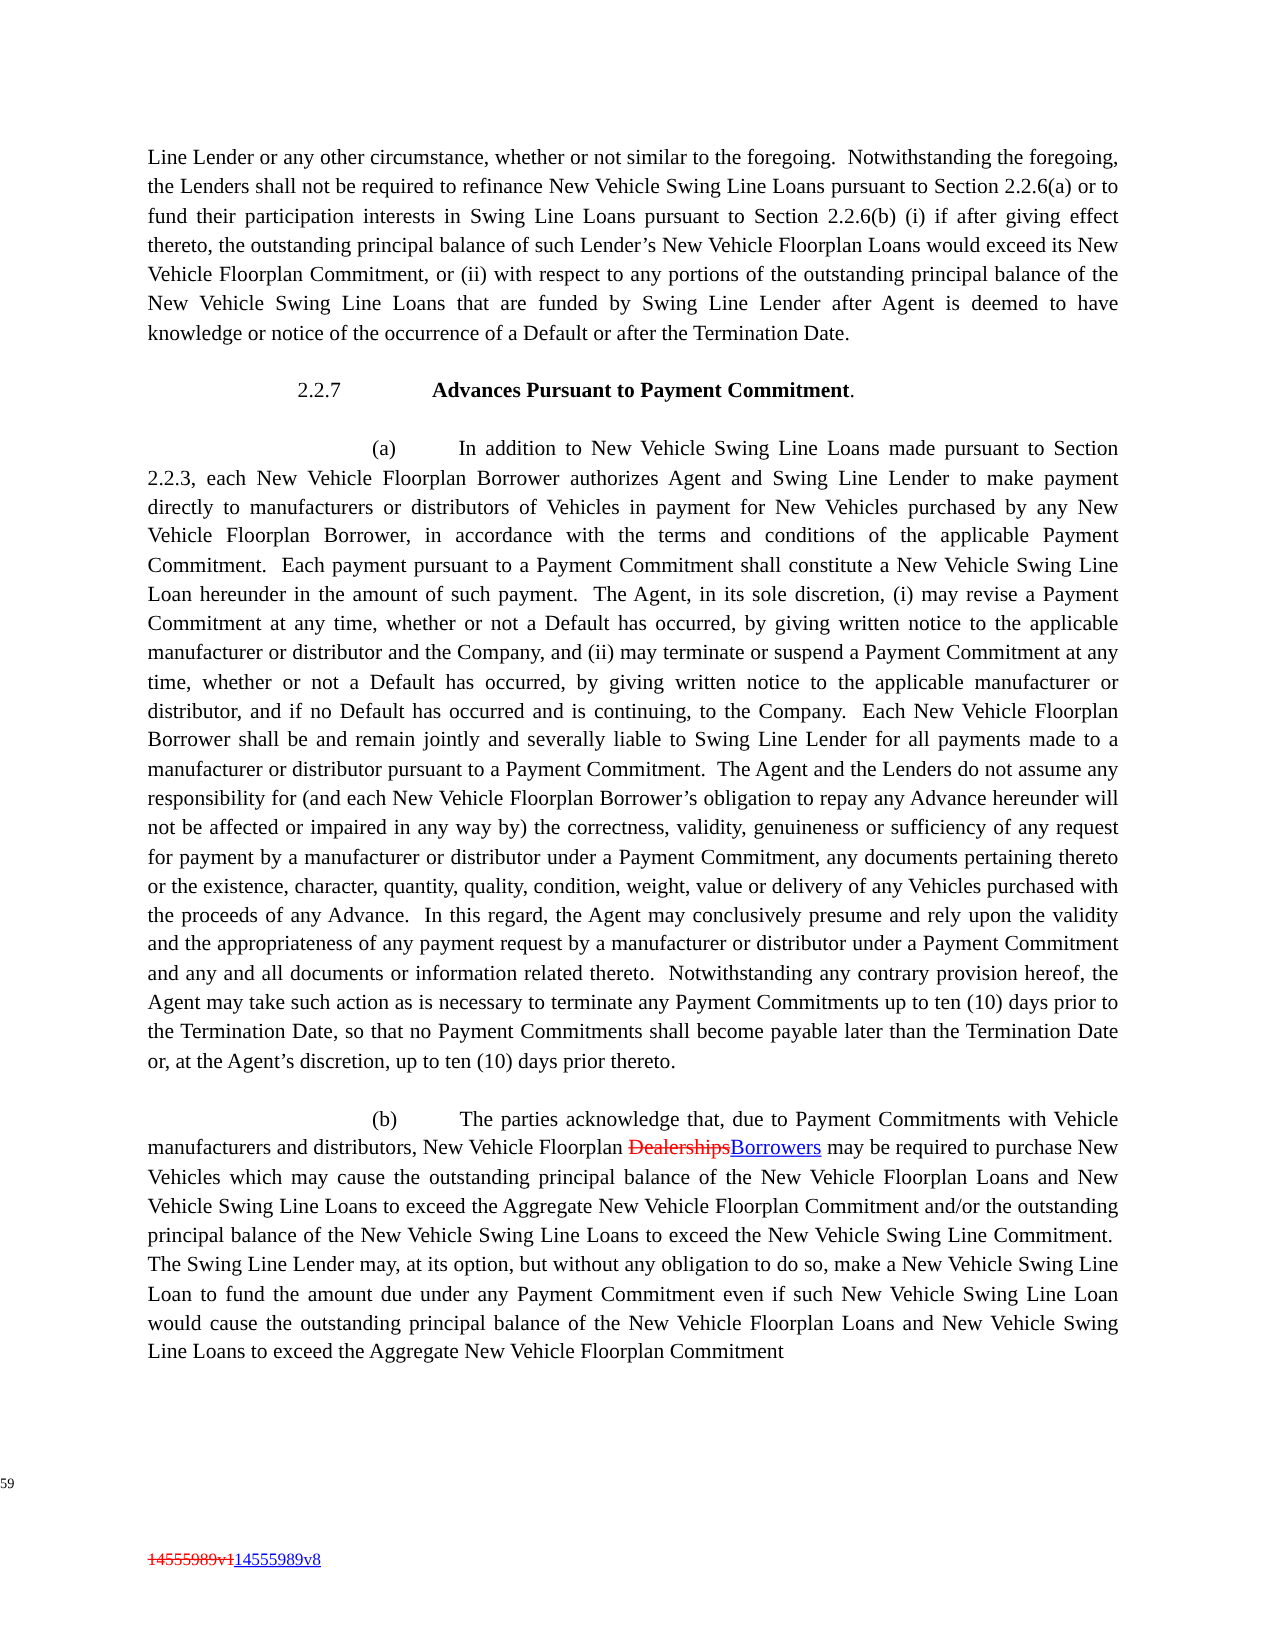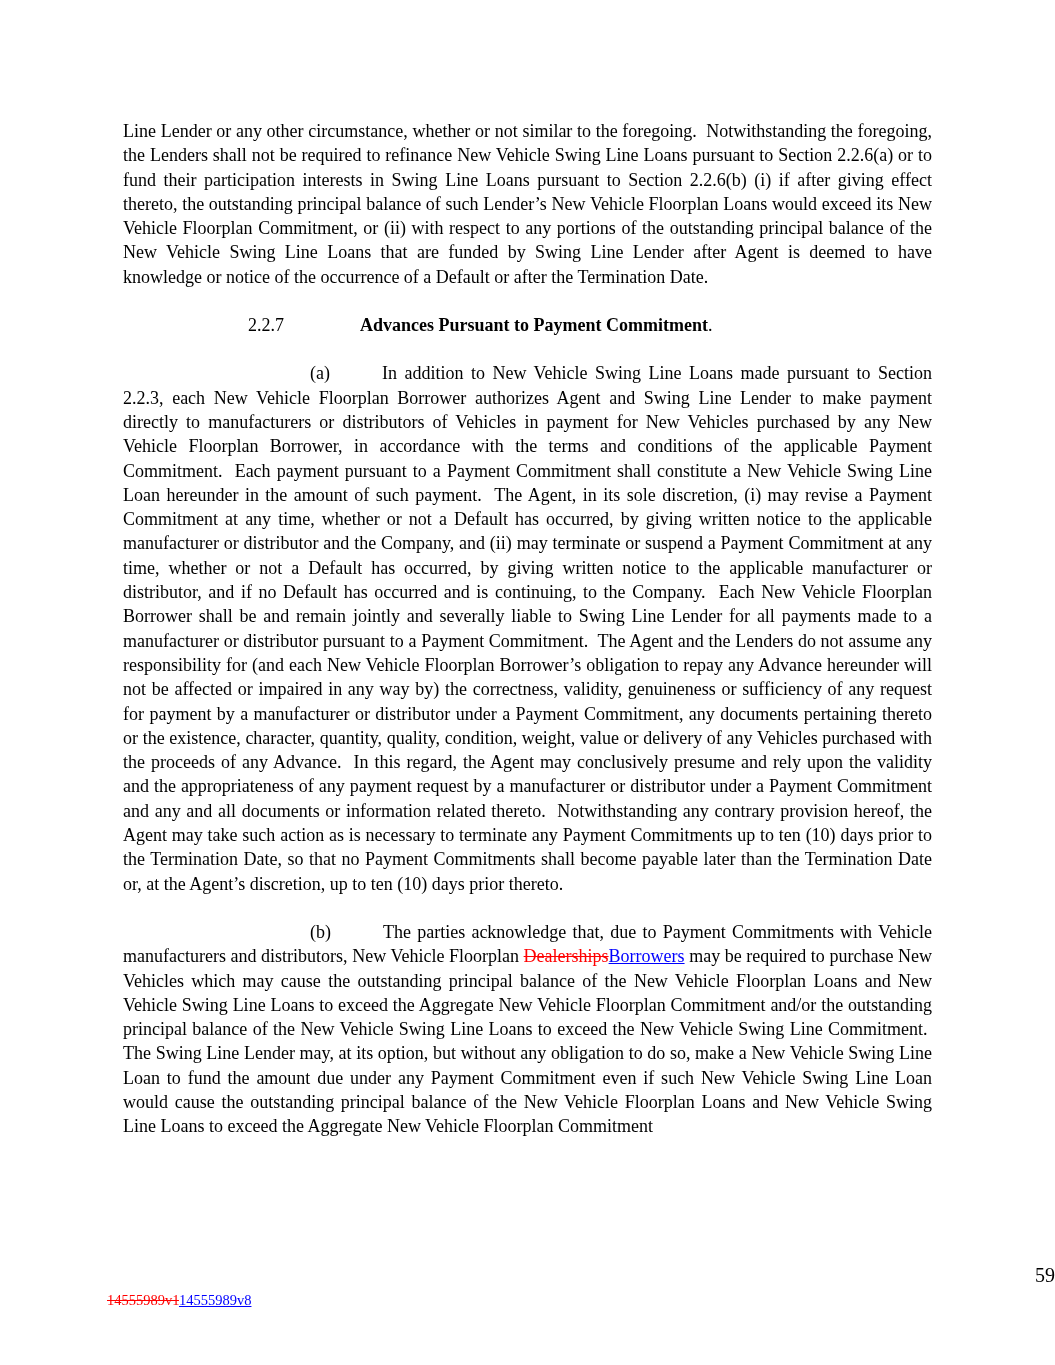--- a/index.html
+++ b/index.html
@@ -43,29 +43,29 @@
     text-decoration-color:var(--del);
   }
   .redline-ins{
     color:var(--ins);
     text-decoration:underline;
     text-decoration-color:var(--ins);
   }
   .footer-pageno{
     position:absolute;
     left:0;right:0;
-    top:1263px;
-    text-align:right;
-    font-size:20px;
+    top:1224px;
+    text-align:left;
+    font-size:12px;
     line-height:24px;
     color:var(--fg);
   }
   .footer-ids{
     position:absolute;
-    left:107px;
+    left:123px;
     top:1292px;
     font-size:14.5px;
     line-height:17px;
     white-space:nowrap;
   }
 </style>
 </head>
 <body>
 
 <div class="page">

